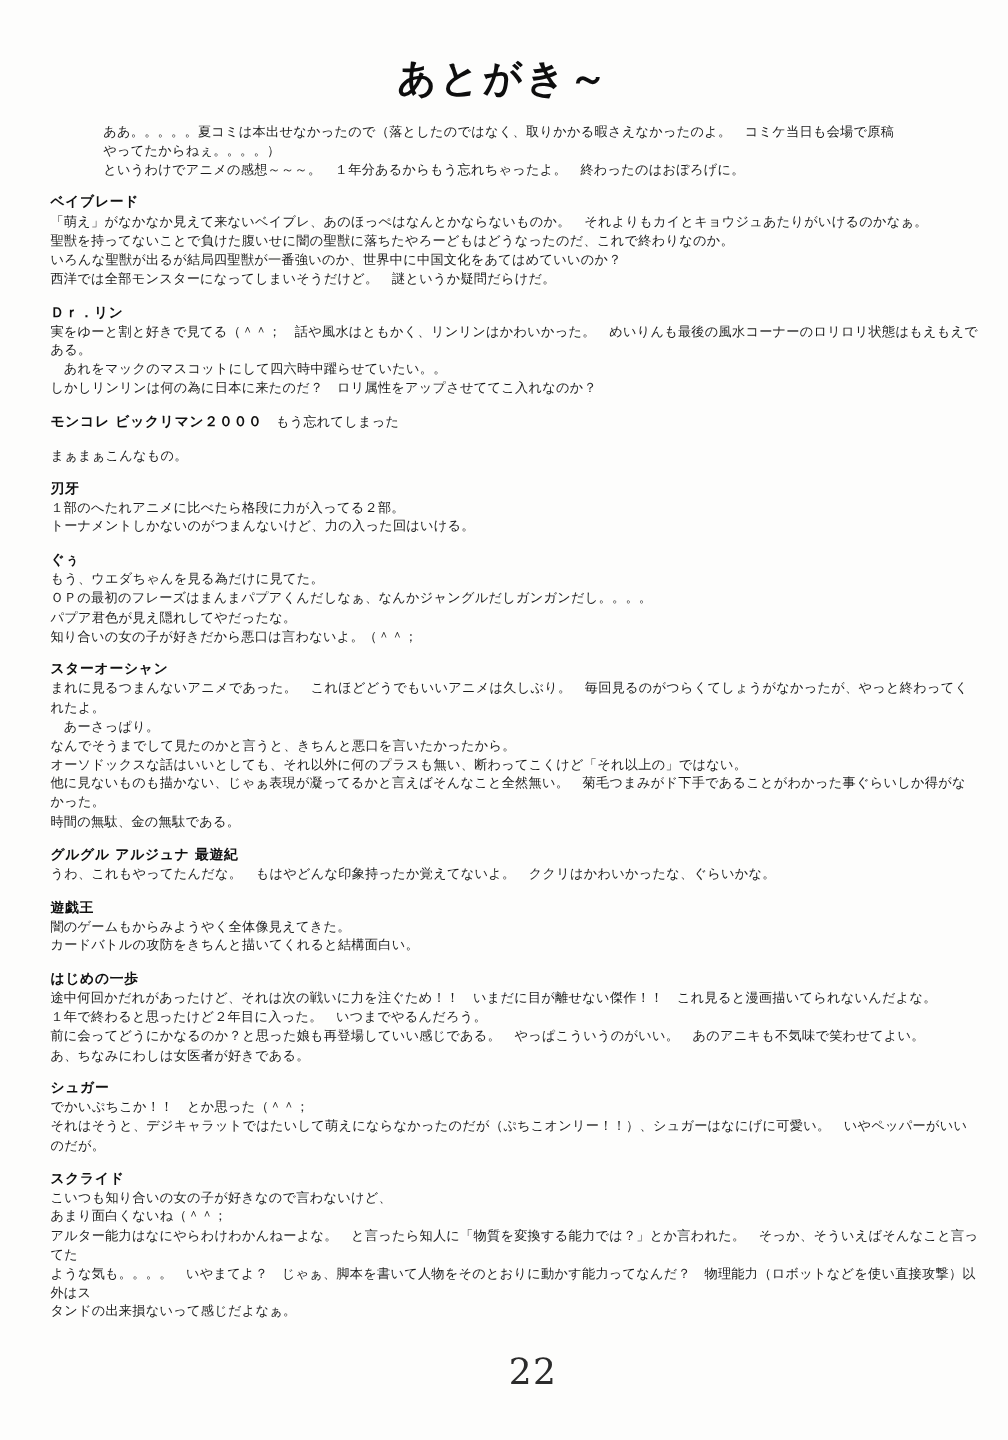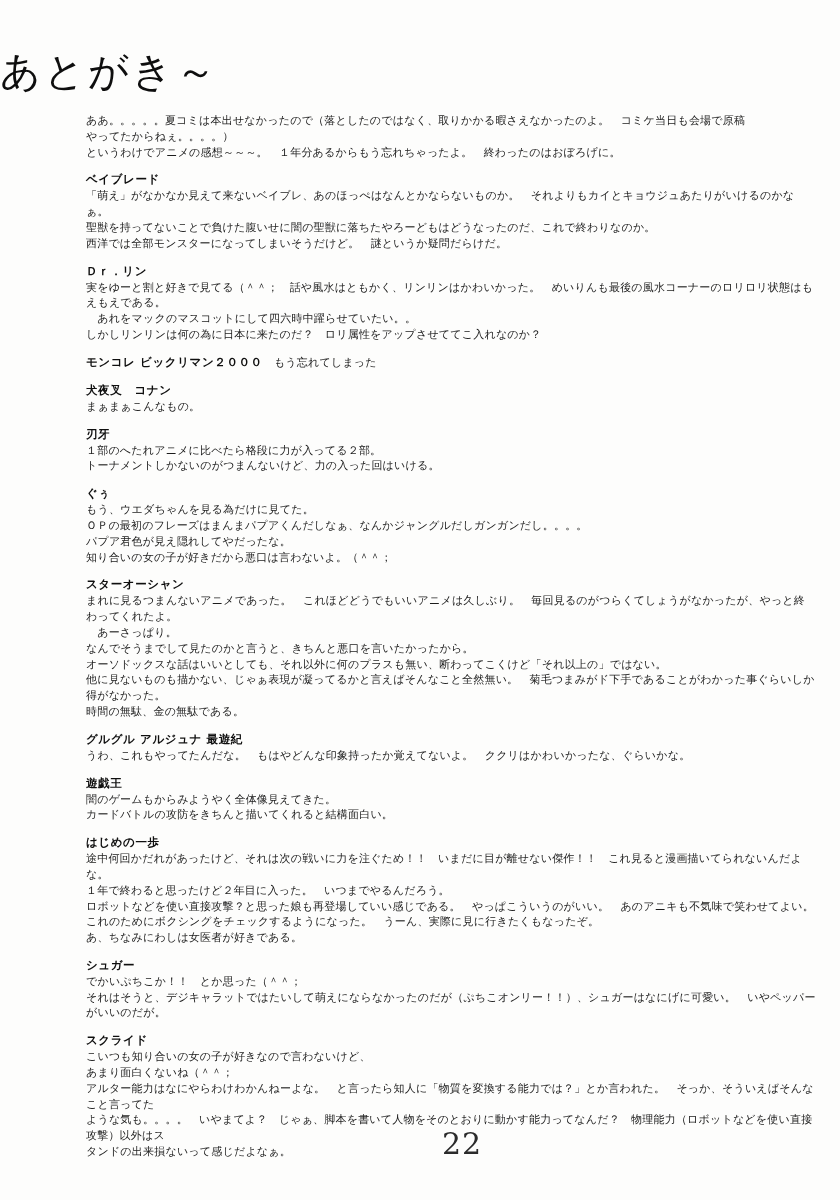--- a/index.html
+++ b/index.html
@@ -10,57 +10,57 @@
   }
   .paper {
     position: relative;
     width: 840px; height: 1200px;
     background: #fdfdfc;
     overflow: hidden;
     color: #1c1c1c;
   }
   .title {
     margin: 44px 0 0 0;
-    text-align: left;
+    text-align: center;
     font-family: "DejaVu Sans", sans-serif;
-    font-weight: 400;
-    font-size: 40px;
+    font-weight: 700;
+    font-size: 32px;
     letter-spacing: 3px;
     color: #0e0e0e;
   }
   .intro { margin: 14px 90px 0 86px; }
   .line {
     margin: 0;
     font-size: 11px;
     line-height: 15.8px;
     white-space: pre-wrap;
     color: #1c1c1c;
     letter-spacing: 0.2px;
   }
-  .sec { margin: 11px 24px 0 86px; }
+  .sec { margin: 11px 24px 0 42px; }
   .sec-heading {
     margin: 0 0 1px 0;
     font-family: "DejaVu Sans", sans-serif;
     font-weight: 700;
     font-size: 11.5px;
     line-height: 16px;
     letter-spacing: 0.6px;
     color: #0f0f0f;
     white-space: pre-wrap;
   }
   .sec-heading .note {
     font-family: Liberation Mono, monospace;
     font-weight: 400;
     font-size: 11px;
     letter-spacing: 0.2px;
     color: #1c1c1c;
   }
   .pagenum {
     position: absolute;
-    left: 442px; top: 1126px;
+    left: 424px; top: 1126px;
     font-family: "DejaVu Serif", serif;
     font-weight: 400;
     font-size: 30px;
     letter-spacing: 1px;
     color: #2b2b2b;
   }
 </style>
 </head>
 <body>
 
@@ -68,33 +68,33 @@
   <h1 class="title">あとがき～</h1>
   <div class="intro" id="intro">
       <p class="line">ああ。。。。。夏コミは本出せなかったので（落としたのではなく、取りかかる暇さえなかったのよ。　コミケ当日も会場で原稿やってたからねぇ。。。。）</p>
       <p class="line">というわけでアニメの感想～～～。　１年分あるからもう忘れちゃったよ。　終わったのはおぼろげに。</p>
     </div>
   <div id="sections">
       <section class="sec">
         <h2 class="sec-heading">ベイブレード</h2>
         <p class="line">「萌え」がなかなか見えて来ないベイブレ、あのほっぺはなんとかならないものか。　それよりもカイとキョウジュあたりがいけるのかなぁ。</p>
         <p class="line">聖獣を持ってないことで負けた腹いせに闇の聖獣に落ちたやろーどもはどうなったのだ、これで終わりなのか。</p>
+        <p class="line">いろんな聖獣が出るが結局四聖獣が一番強いのか、世界中に中国文化をあてはめていいのか？</p>
         <p class="line">西洋では全部モンスターになってしまいそうだけど。　謎というか疑問だらけだ。</p>
       </section>
       <section class="sec">
         <h2 class="sec-heading">Ｄｒ．リン</h2>
         <p class="line">実をゆーと割と好きで見てる（＾＾；　話や風水はともかく、リンリンはかわいかった。　めいりんも最後の風水コーナーのロリロリ状態はもえもえである。</p>
         <p class="line">　あれをマックのマスコットにして四六時中躍らせていたい。。</p>
         <p class="line">しかしリンリンは何の為に日本に来たのだ？　ロリ属性をアップさせててこ入れなのか？</p>
       </section>
       <section class="sec">
         <h2 class="sec-heading">モンコレ ビックリマン２０００<span class="note">　もう忘れてしまった</span></h2>
       </section>
       <section class="sec">
-        <h2 class="sec-heading">犬夜叉　コナン</h2>
         <p class="line">まぁまぁこんなもの。</p>
       </section>
       <section class="sec">
         <h2 class="sec-heading">刃牙</h2>
         <p class="line">１部のへたれアニメに比べたら格段に力が入ってる２部。</p>
         <p class="line">トーナメントしかないのがつまんないけど、力の入った回はいける。</p>
       </section>
       <section class="sec">
         <h2 class="sec-heading">ぐぅ</h2>
         <p class="line">もう、ウエダちゃんを見る為だけに見てた。</p>
@@ -117,22 +117,21 @@
       </section>
       <section class="sec">
         <h2 class="sec-heading">遊戯王</h2>
         <p class="line">闇のゲームもからみようやく全体像見えてきた。</p>
         <p class="line">カードバトルの攻防をきちんと描いてくれると結構面白い。</p>
       </section>
       <section class="sec">
         <h2 class="sec-heading">はじめの一歩</h2>
         <p class="line">途中何回かだれがあったけど、それは次の戦いに力を注ぐため！！　いまだに目が離せない傑作！！　これ見ると漫画描いてられないんだよな。</p>
         <p class="line">１年で終わると思ったけど２年目に入った。　いつまでやるんだろう。</p>
-        <p class="line">ロボットなどを使い直接攻撃？と思った娘も再登場していい感じである。　やっぱこういうのがいい。　あのアニキも不気味で笑わせてよい。</p>
-        <p class="line">これのためにボクシングをチェックするようになった。　うーん、実際に見に行きたくもなったぞ。</p>
+        <p class="line">前に会ってどうにかなるのか？と思った娘も再登場していい感じである。　やっぱこういうのがいい。　あのアニキも不気味で笑わせてよい。</p>
         <p class="line">あ、ちなみにわしは女医者が好きである。</p>
       </section>
       <section class="sec">
         <h2 class="sec-heading">シュガー</h2>
         <p class="line">でかいぷちこか！！　とか思った（＾＾；</p>
         <p class="line">それはそうと、デジキャラットではたいして萌えにならなかったのだが（ぷちこオンリー！！）、シュガーはなにげに可愛い。　いやペッパーがいいのだが。</p>
       </section>
       <section class="sec">
         <h2 class="sec-heading">スクライド</h2>
         <p class="line">こいつも知り合いの女の子が好きなので言わないけど、</p>

